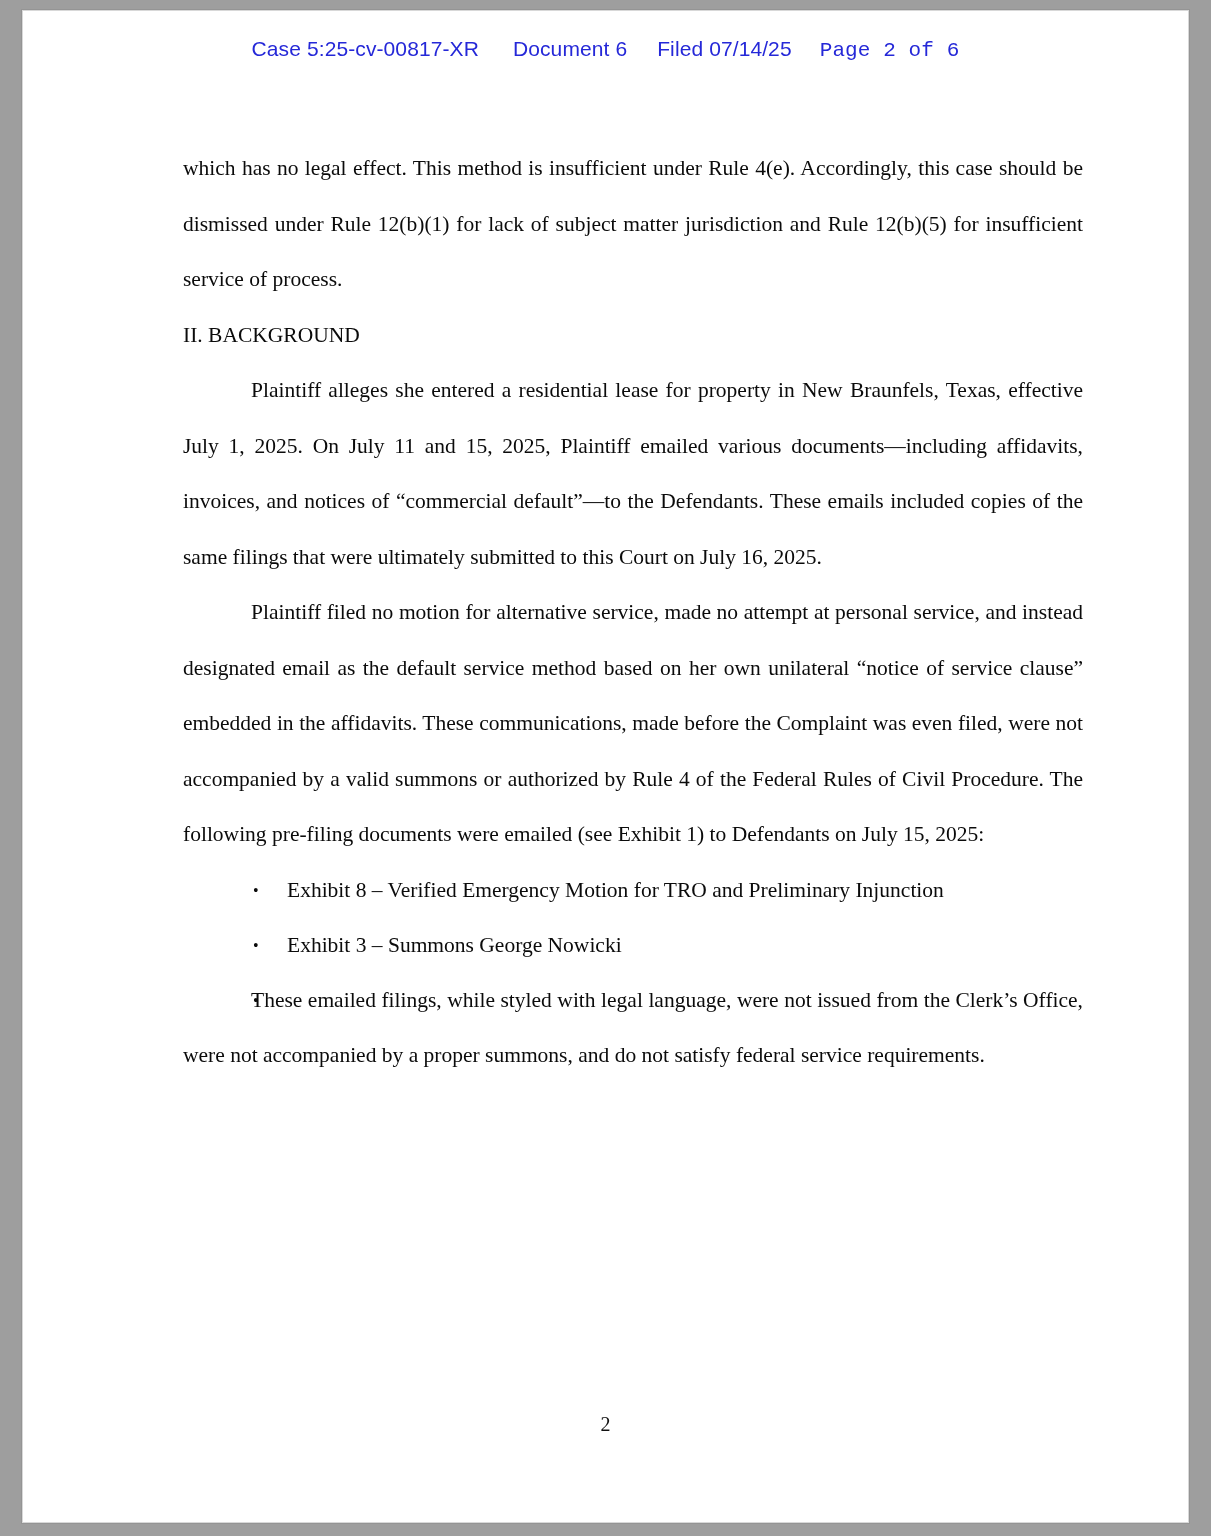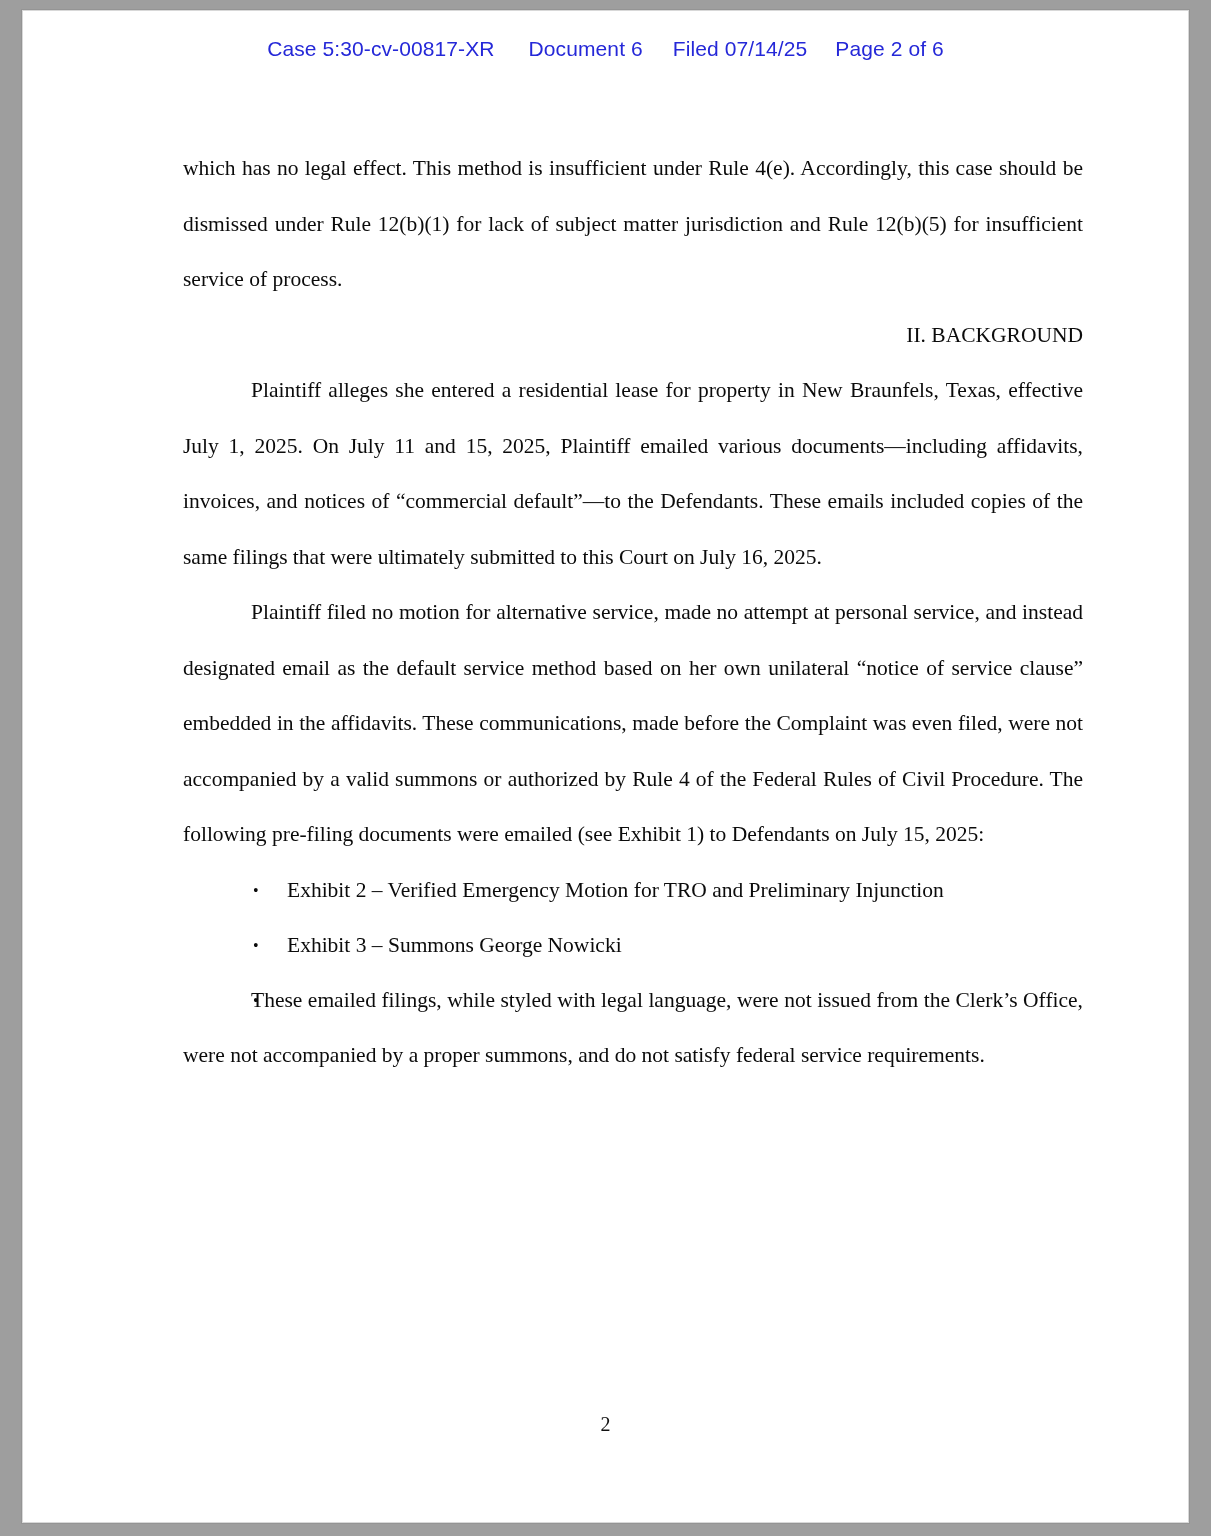--- a/index.html
+++ b/index.html
@@ -35,41 +35,41 @@
     font-family: "Liberation Sans", sans-serif;
     font-size: 21px;
     letter-spacing: 0.1px;
     white-space: nowrap;
   }
   .header-stamp span {
     display: inline-block;
   }
   .hs-gap-1 { margin-left: 34px; }
   .hs-gap-2 { margin-left: 30px; }
-  .hs-gap-3 { margin-left: 28px; }
+  .hs-gap-3 { margin-left: 28px; font-family: Liberation Mono, monospace; }
 
   .doc-body {
     position: absolute;
     left: 160px;
     top: 130px;
     width: 900px;
     font-size: 21.5px;
     line-height: 55.5px;
     color: #0b0b0b;
     text-align: justify;
     text-justify: inter-word;
   }
   p {
     margin: 0;
   }
   p.indent {
     text-indent: 68px;
   }
   .center-heading {
-    text-align: right;
+    text-align: left;
     text-indent: 0;
     margin-top: 0;
   }
   .bullet-list {
     margin: 0;
     padding: 0;
     list-style: none;
   }
   .bullet-list li {
     position: relative;
@@ -92,37 +92,37 @@
     font-size: 20px;
     color: #111;
   }
 </style>
 </head>
 <body>
 
 <div class="page-frame">
 
   <div class="header-stamp">
-    <span>Case 5:30-cv-00817-XR</span><span class="hs-gap-1">Document 6</span><span class="hs-gap-2">Filed 07/14/25</span><span class="hs-gap-3">Page 2 of 6</span>
+    <span>Case 5:25-cv-00817-XR</span><span class="hs-gap-1">Document 6</span><span class="hs-gap-2">Filed 07/14/25</span><span class="hs-gap-3">Page 2 of 6</span>
   </div>
 
   <div class="doc-body">
 
     <p>which has no legal effect. This method is insufficient under Rule 4(e). Accordingly, this case should be dismissed under Rule 12(b)(1) for lack of subject matter jurisdiction and Rule 12(b)(5) for insufficient service of process.</p>
 
     <p class="center-heading">II. BACKGROUND</p>
 
     <p class="indent">Plaintiff alleges she entered a residential lease for property in New Braunfels, Texas, effective July 1, 2025. On July 11 and 15, 2025, Plaintiff emailed various documents—including affidavits, invoices, and notices of “commercial default”—to the Defendants. These emails included copies of the same filings that were ultimately submitted to this Court on July 16, 2025.</p>
 
     <p class="indent">Plaintiff filed no motion for alternative service, made no attempt at personal service, and instead designated email as the default service method based on her own unilateral “notice of service clause” embedded in the affidavits. These communications, made before the Complaint was even filed, were not accompanied by a valid summons or authorized by Rule 4 of the Federal Rules of Civil Procedure. The following pre-filing documents were emailed (see Exhibit 1) to Defendants on July 15, 2025:</p>
 
     <ul class="bullet-list">
       <li>
         <span class="bullet-dot">•</span>
-        <span>Exhibit 2 – Verified Emergency Motion for TRO and Preliminary Injunction</span>
+        <span>Exhibit 8 – Verified Emergency Motion for TRO and Preliminary Injunction</span>
       </li>
       <li>
         <span class="bullet-dot">•</span>
         <span>Exhibit 3 – Summons George Nowicki</span>
       </li>
       <li>
         <span class="bullet-dot">•</span>
       </li>
     </ul>
 

